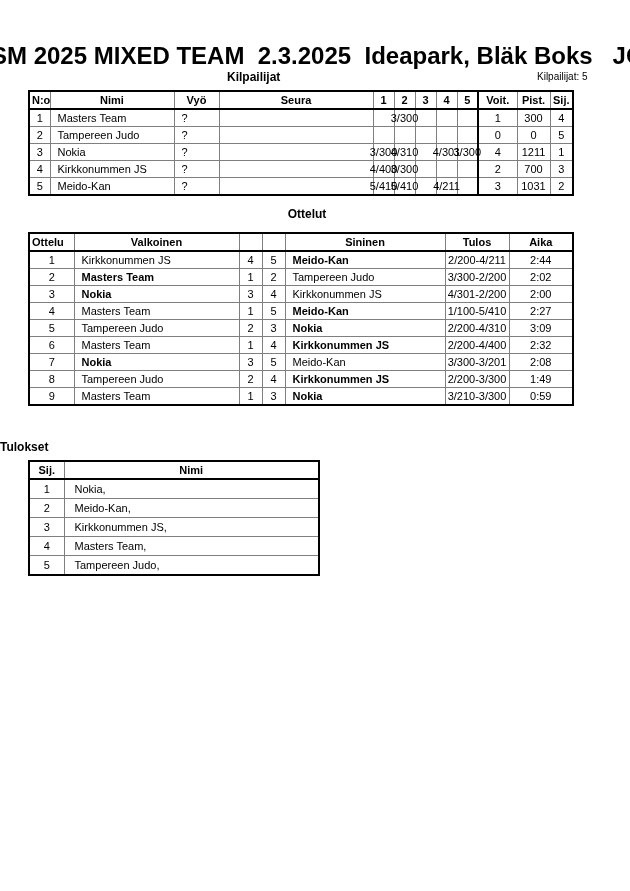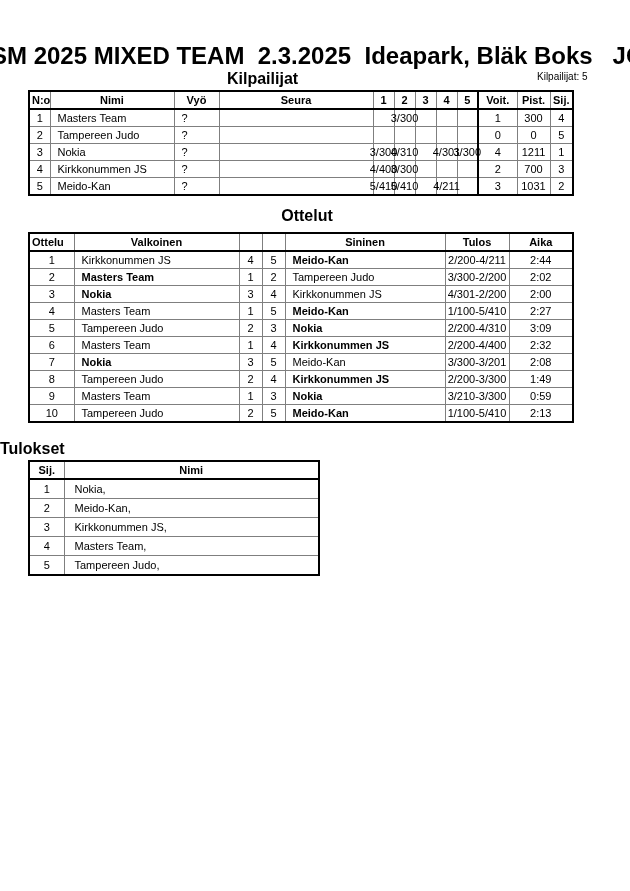--- a/index.html
+++ b/index.html
@@ -5,21 +5,21 @@
   html,body{margin:0;padding:0;}
   body{
     width:630px;height:891px;background:#ffffff;position:relative;
     font-family:"Liberation Sans",sans-serif;color:#000;overflow:hidden;
   }
   .title-clip{position:absolute;left:0;top:0;width:630px;height:70px;overflow:hidden;}
   .main-title{
     position:absolute;left:-9px;top:42px;white-space:nowrap;
     font-size:24px;font-weight:bold;letter-spacing:0px;
   }
-  .sec-label{position:absolute;font-size:16px;font-weight:bold;}
+  .sec-label{position:absolute;font-size:12px;font-weight:bold;}
   .comp-count{position:absolute;left:537px;top:71px;font-size:10px;}
   table.t{
     position:absolute;border-collapse:collapse;table-layout:fixed;
     border:2px solid #000;font-family:"Liberation Sans",sans-serif;
     font-size:11px;background:#fff;
   }
   table.t td{
     border:1px solid #7f7f7f;padding:0;height:16px;overflow:hidden;
     text-align:center;vertical-align:middle;white-space:nowrap;
   }
@@ -298,29 +298,20 @@
   </tr>
   <tr>
     <td>9</td>
     <td class="lft">Masters Team</td>
     <td>1</td>
     <td>3</td>
     <td class="lft b">Nokia</td>
     <td>3/210-3/300</td>
     <td>0:59</td>
   </tr>
-  <tr>
-    <td>10</td>
-    <td class="lft">Tampereen Judo</td>
-    <td>2</td>
-    <td>5</td>
-    <td class="lft b">Meido-Kan</td>
-    <td>1/100-5/410</td>
-    <td>2:13</td>
-  </tr>
 </tbody>
   </table>
 
 <div class="sec-label" id="tul-label">Tulokset</div>
 
 <table class="t" id="t-tul">
   <colgroup>
       <col style="width:35px">
       <col style="width:255px">
     </colgroup>

